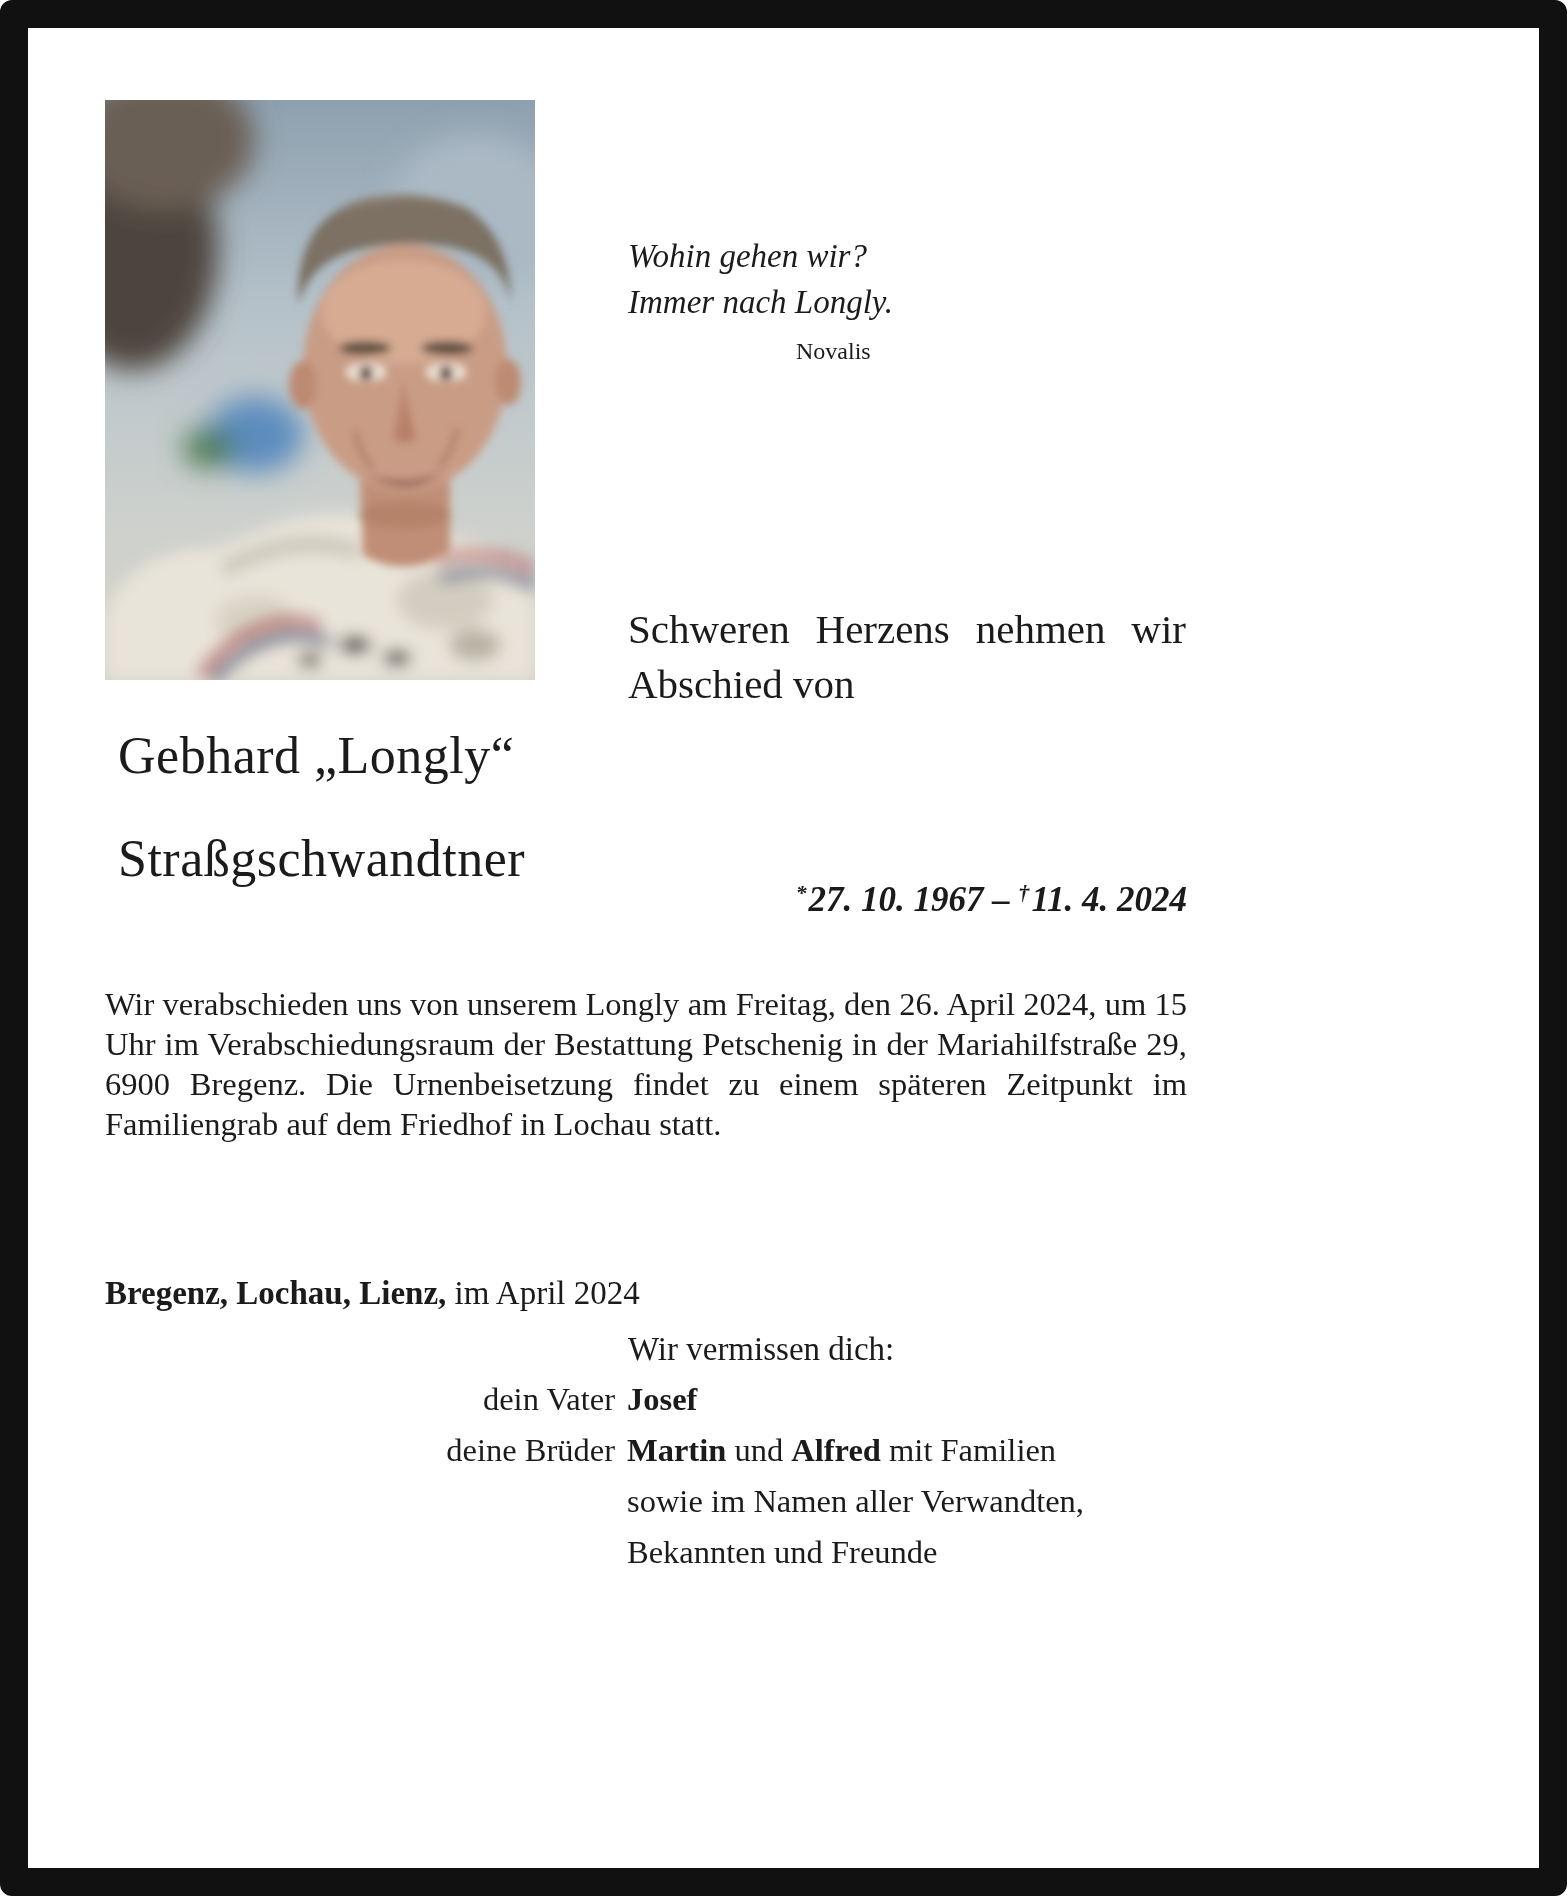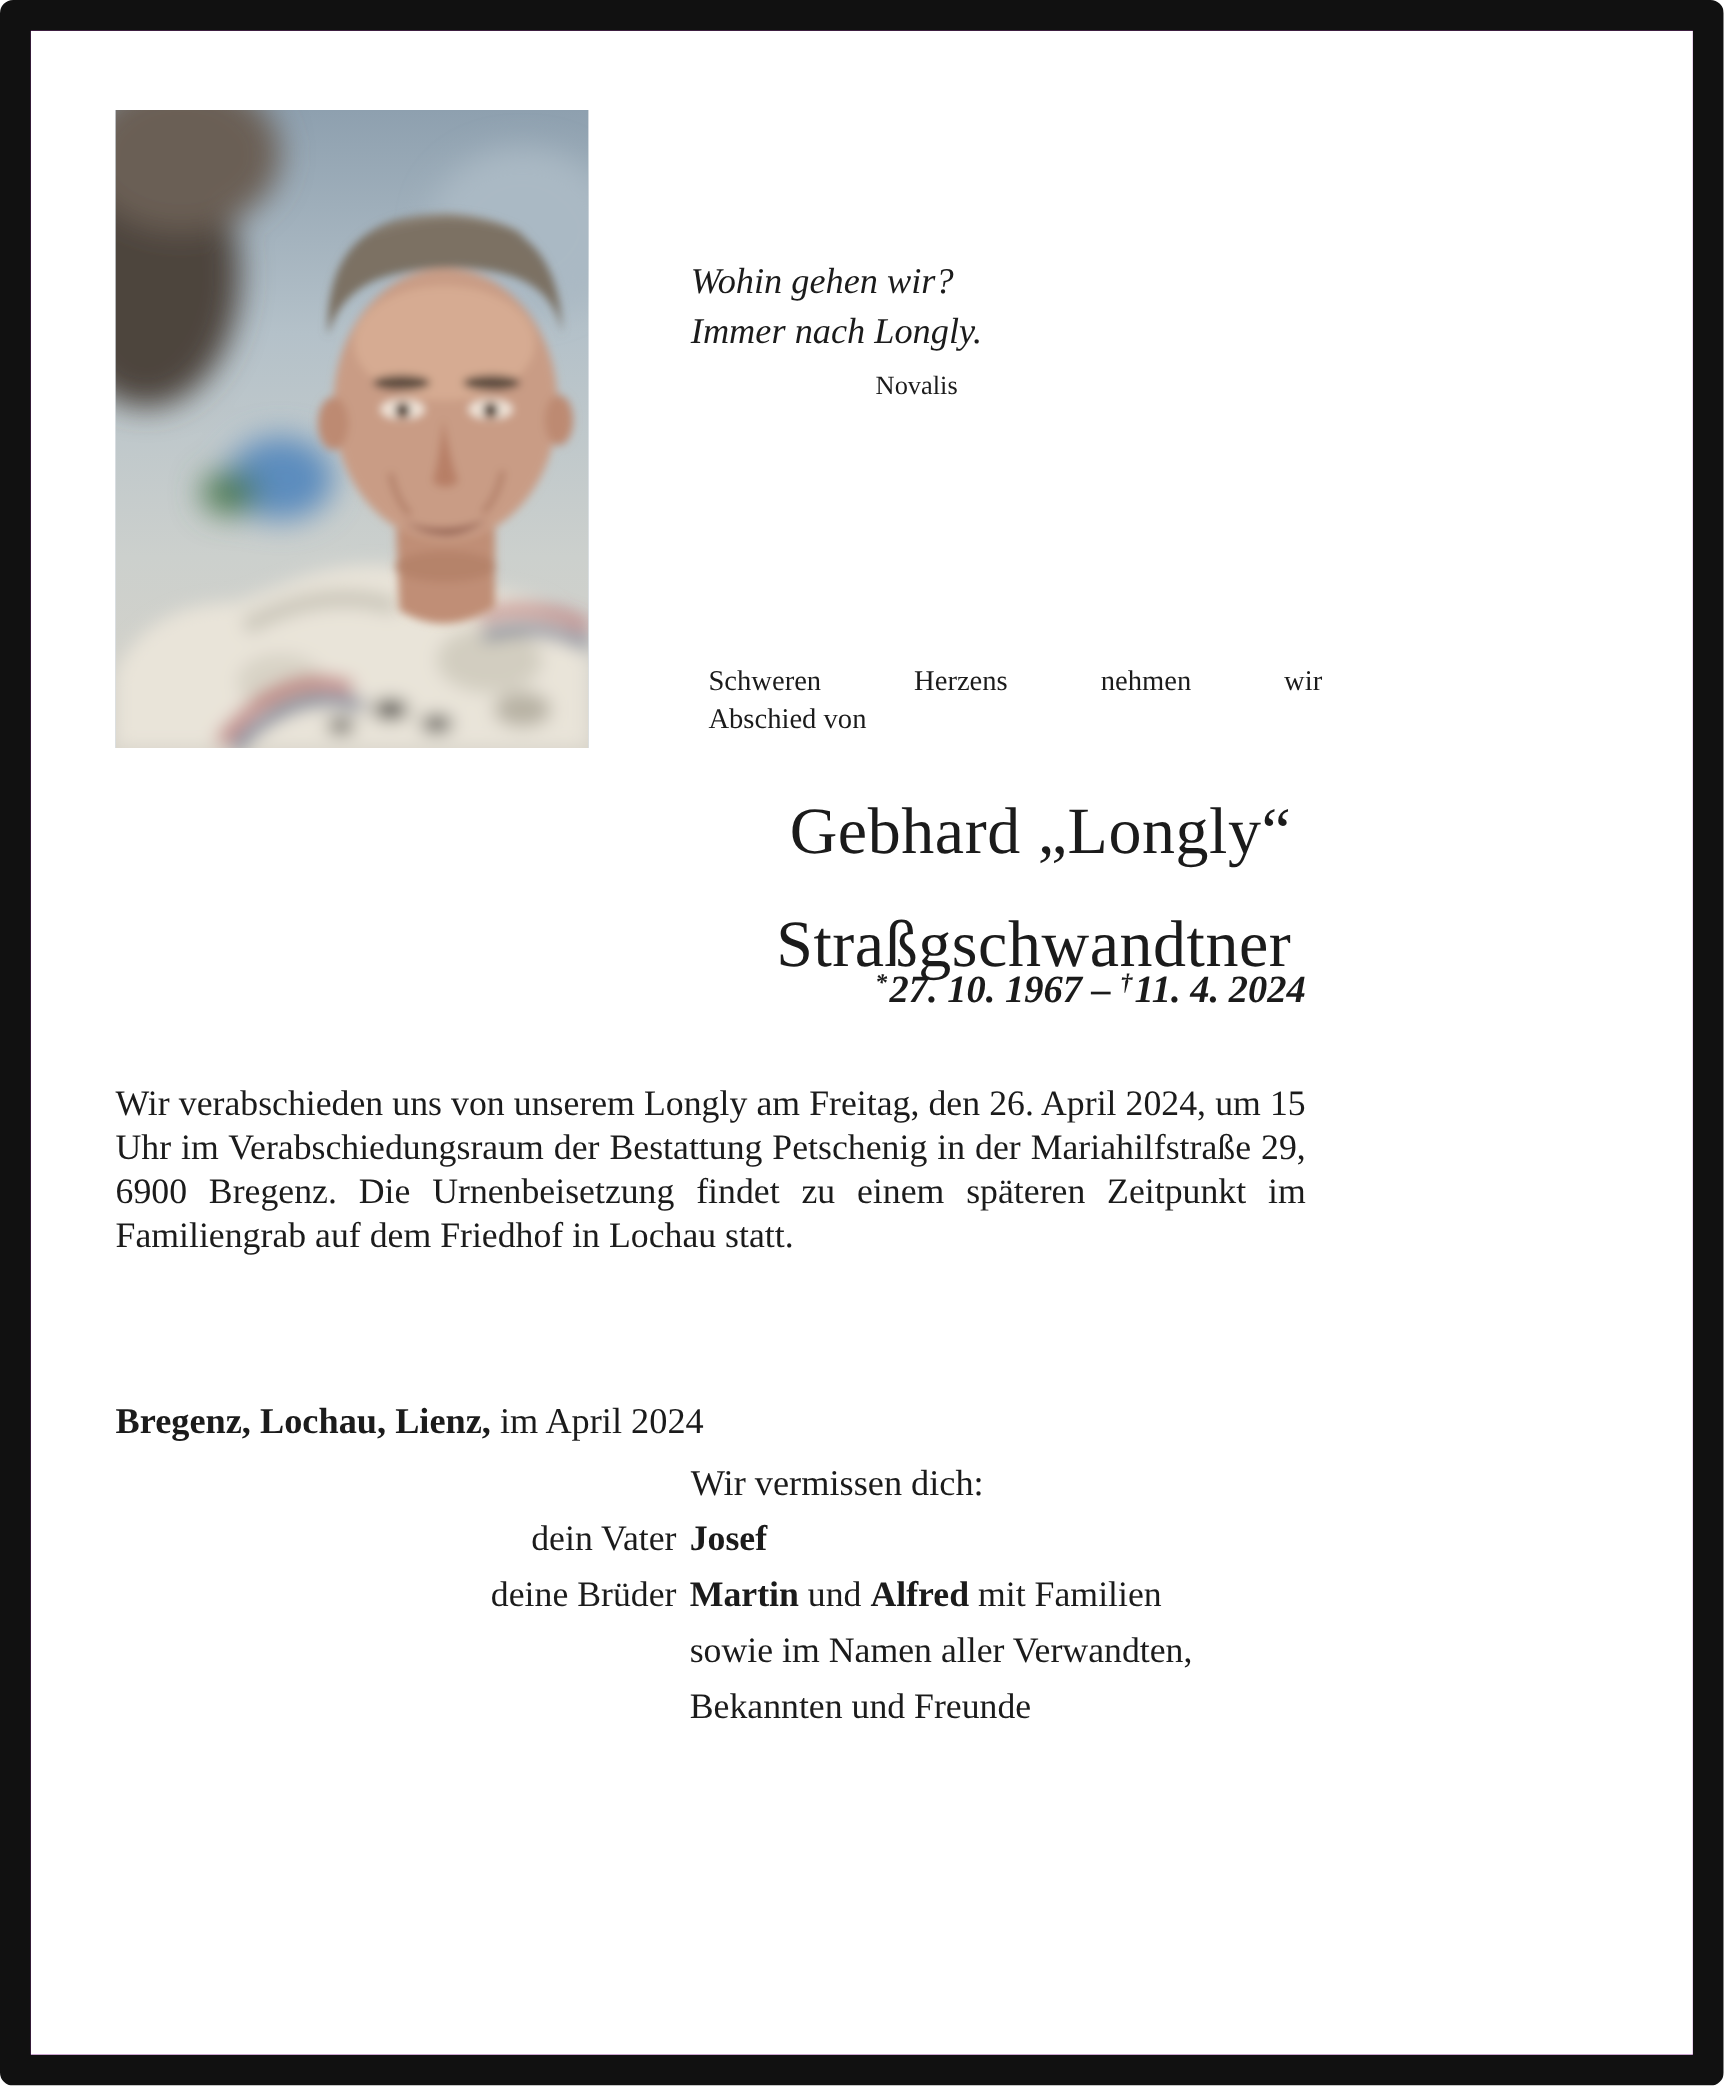--- a/index.html
+++ b/index.html
@@ -50,38 +50,37 @@
     font-size: 24px;
     margin-top: 10px;
     margin-left: 168px;
   }
   
   .intro {
     position: absolute;
     left: 600px;
     top: 574px;
     width: 558px;
-    font-size: 26px;
+    font-size: 41px;
     line-height: 1.34;
-    margin-left: 16px;
   }
   .intro .justify-line {
     text-align: justify;
     text-align-last: justify;
   }
   
   .deceased-name {
     position: absolute;
-    left: 64px;
+    left: 90px;
     top: 676px;
     width: 1082px;
     margin: 0;
-    text-align: right;
+    text-align: left;
     font-weight: 400;
-    font-size: 60px;
+    font-size: 52px;
     line-height: 103px;
     letter-spacing: 0.5px;
   }
   .deceased-name span { display: block; }
   .life-dates {
     position: absolute;
     left: 77px;
     top: 852px;
     width: 1082px;
     text-align: right;

